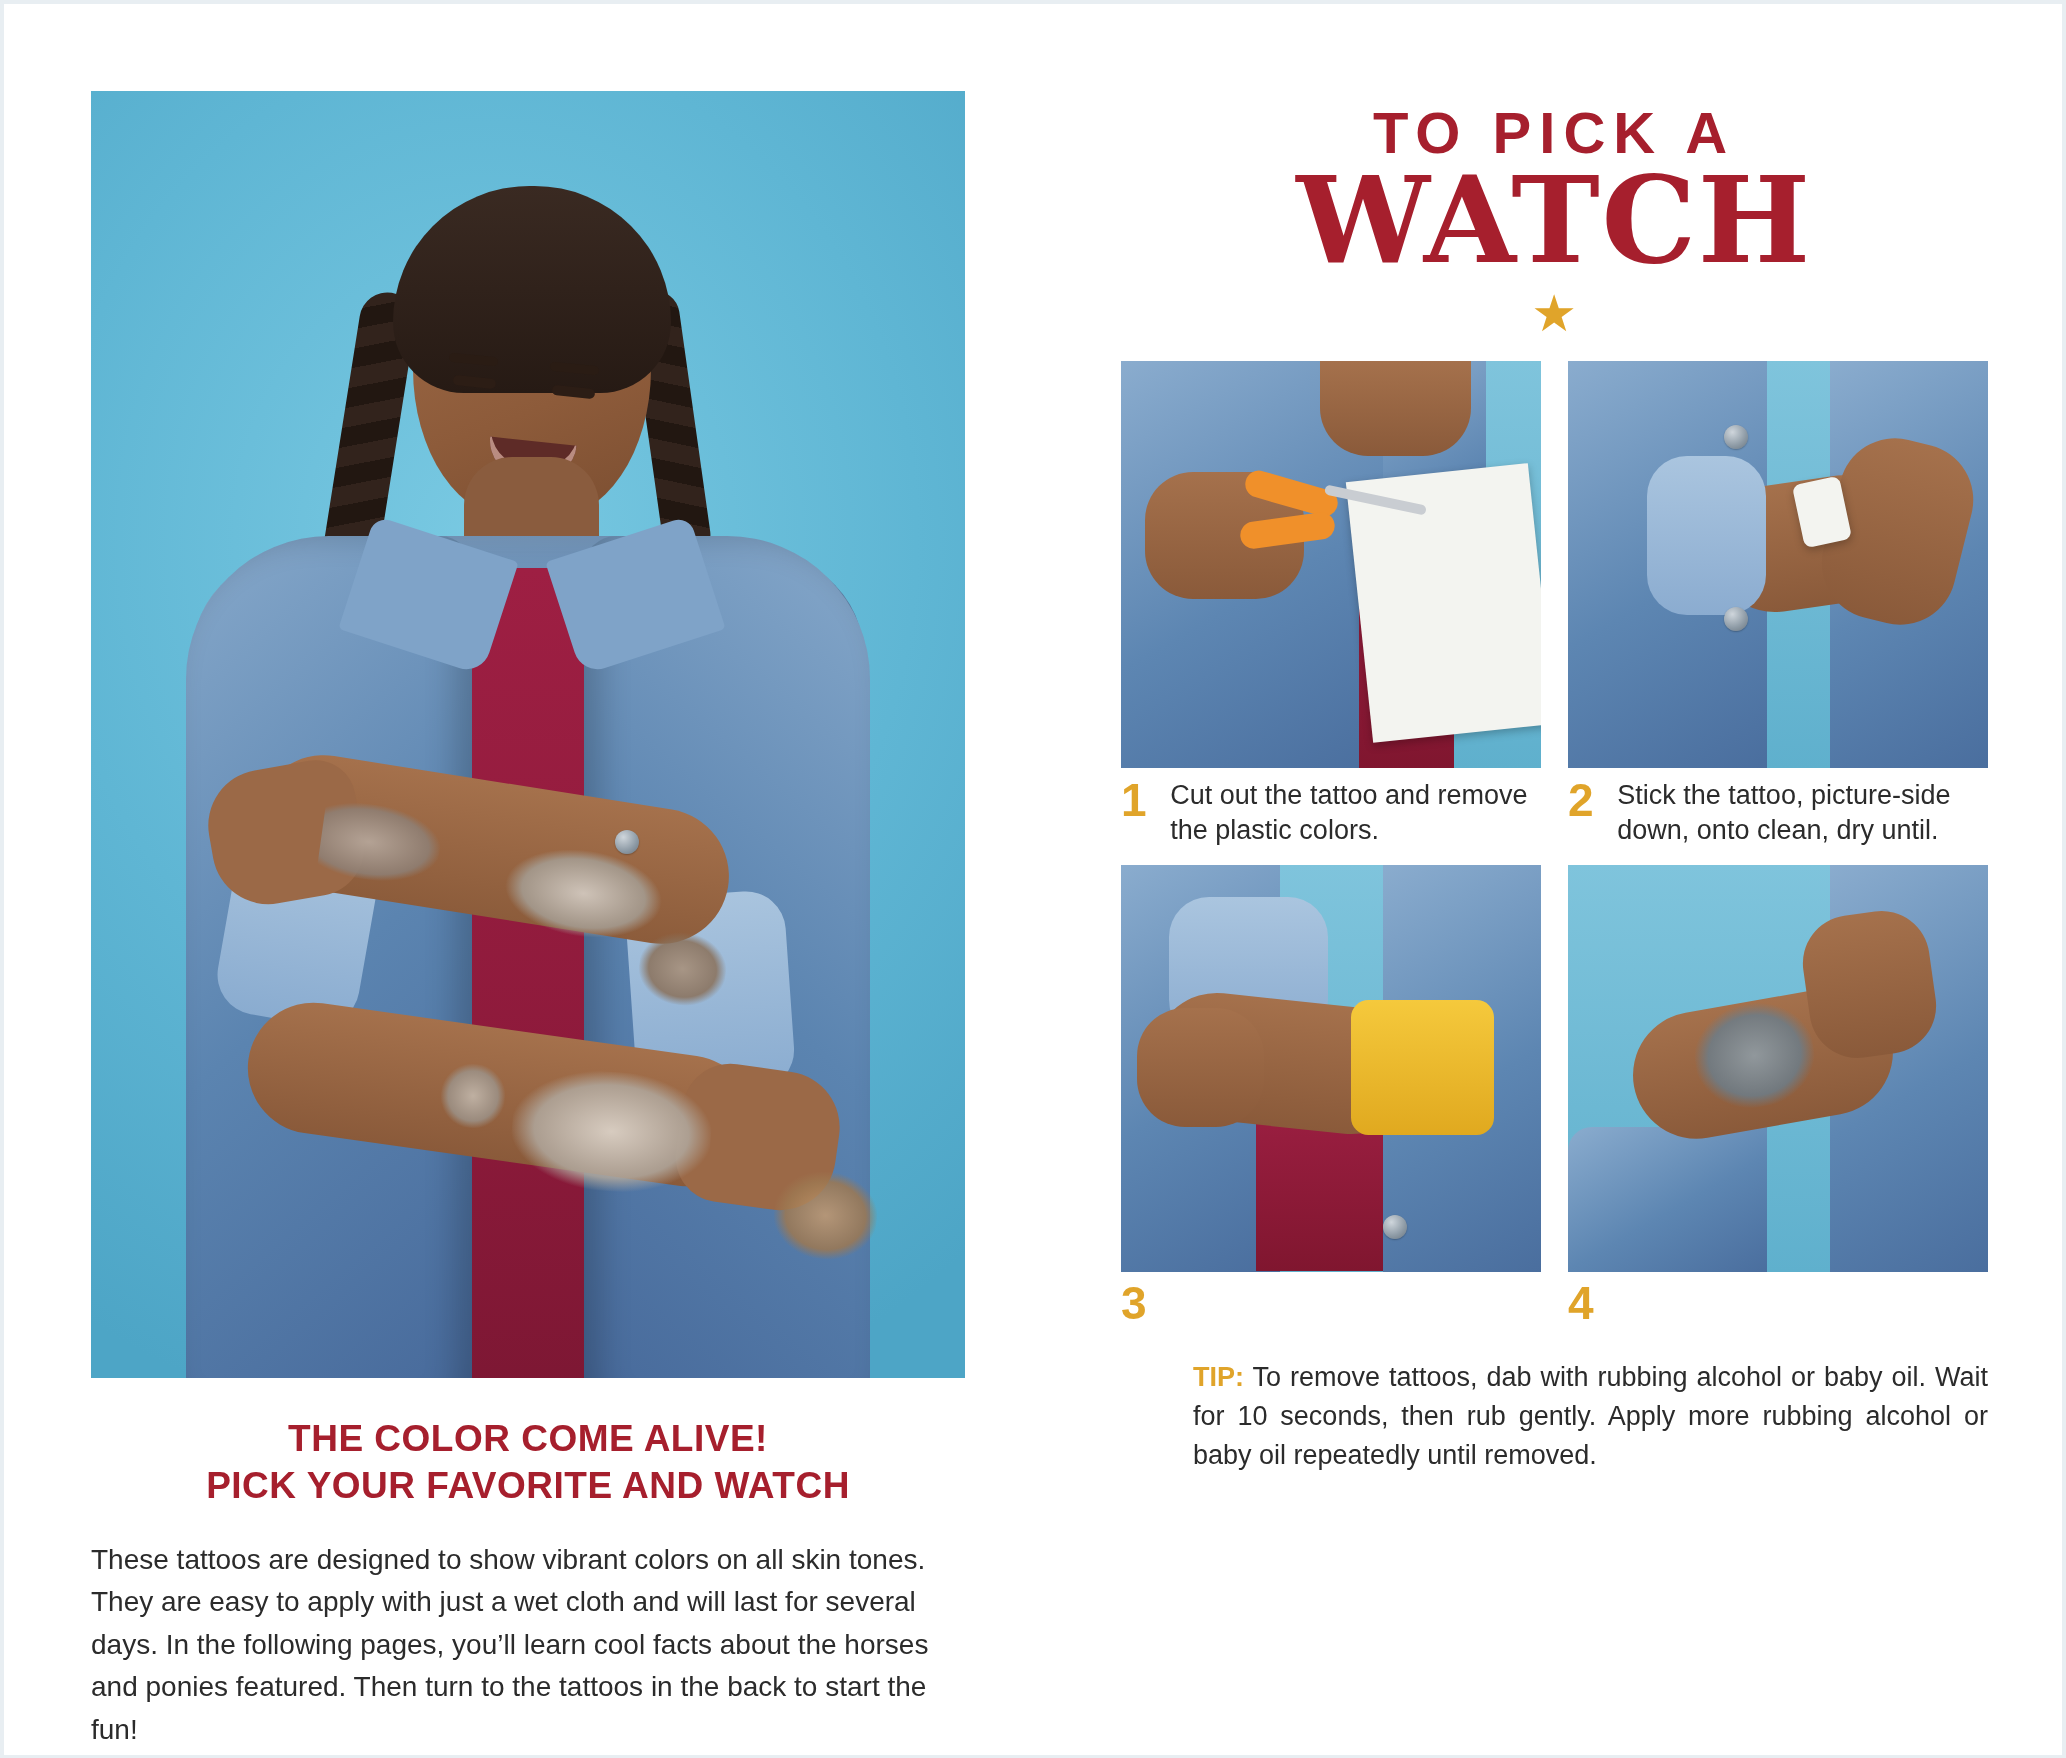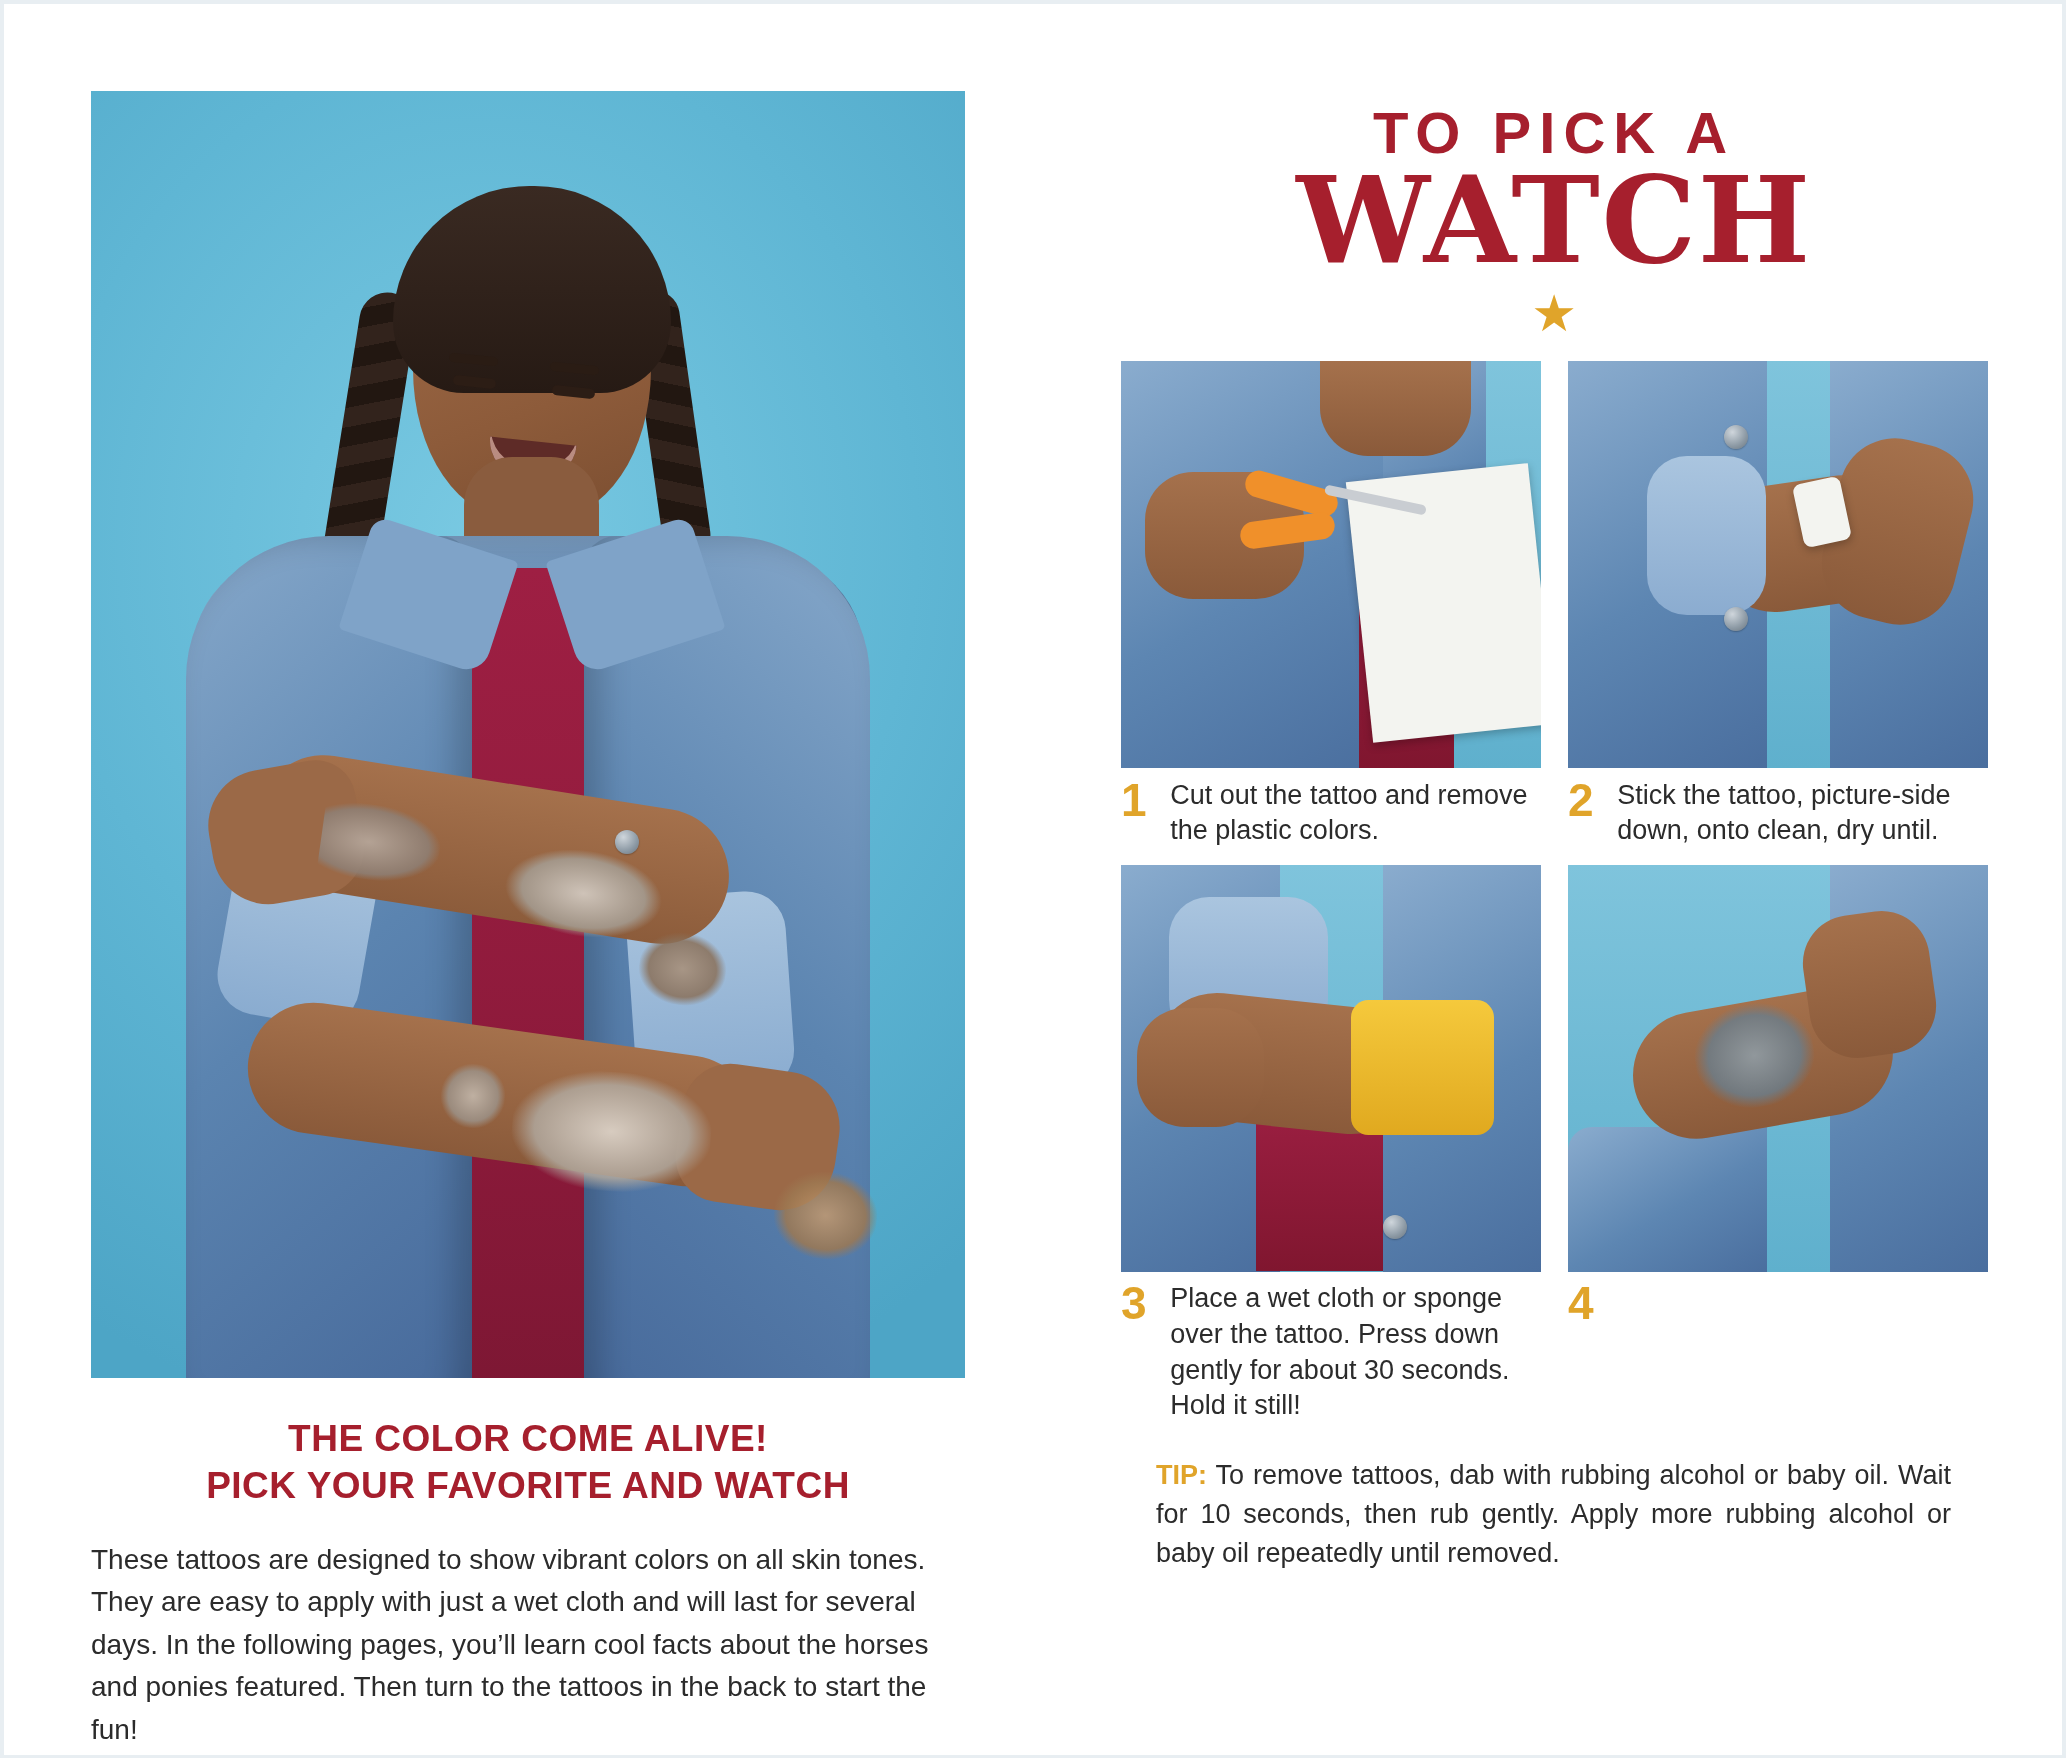--- a/index.html
+++ b/index.html
@@ -366,21 +366,21 @@
     flex: none;
   }
   .step-text {
     color: #2b2b2b;
     font-size: 27px;
     line-height: 1.32;
   }
 
   .tip {
     margin-top: 32px;
-    margin-left: 35px;
+    margin-left: 72px;
     width: 795px;
     color: #2b2b2b;
     font-size: 27px;
     line-height: 1.45;
     text-align: justify;
   }
   .tip b { color: #e0a42a; }
 </style>
 </head>
 <body>
@@ -485,21 +485,20 @@
           <div class="d-shirt" style="left:135px; top:238px; width:191px; height:168px;"></div>
           <div class="d-jacket" style="left:262px; top:0; width:159px; height:407px;"></div>
           <div class="d-cuff" style="left:48px; top:32px; width:159px; height:143px; border-radius:40px;"></div>
           <div class="d-skin" style="left:32px; top:135px; width:262px; height:127px; border-radius:64px; transform:rotate(6deg);"></div>
           <div class="d-skin" style="left:16px; top:143px; width:127px; height:119px; border-radius:48px;"></div>
           <div class="d-sponge" style="left:230px; top:135px; width:143px; height:135px;"></div>
           <div class="btn-dot" style="left:262px; top:350px;"></div>
         </div>
         <div class="step-cap">
           <div class="step-num">3</div>
-          <div class="step-text">Place a wet cloth or sponge over the tattoo. Press down gently for about 30 seconds. Hold it still!</div>
         </div>
       </div>
 
       <div>
         <div class="step-photo sp4">
           <div class="sp-bg"></div>
           <div class="d-jacket" style="left:262px; top:0; width:159px; height:407px;"></div>
           <div class="d-jacket" style="left:0; top:262px; width:199px; height:145px; border-radius:24px 0 0 0;"></div>
           <div class="d-skin" style="left:64px; top:135px; width:262px; height:127px; border-radius:64px; transform:rotate(-10deg);"></div>
           <div class="d-skin" style="left:238px; top:48px; width:127px; height:143px; border-radius:48px; transform:rotate(-8deg);"></div>

